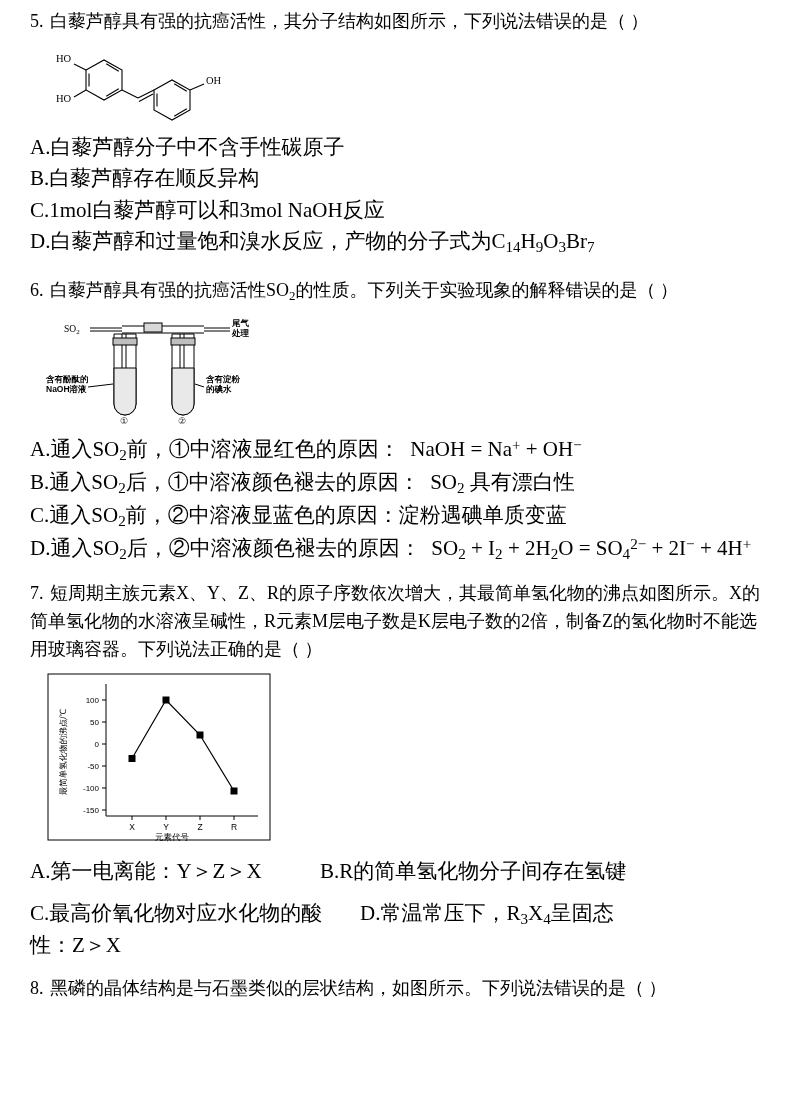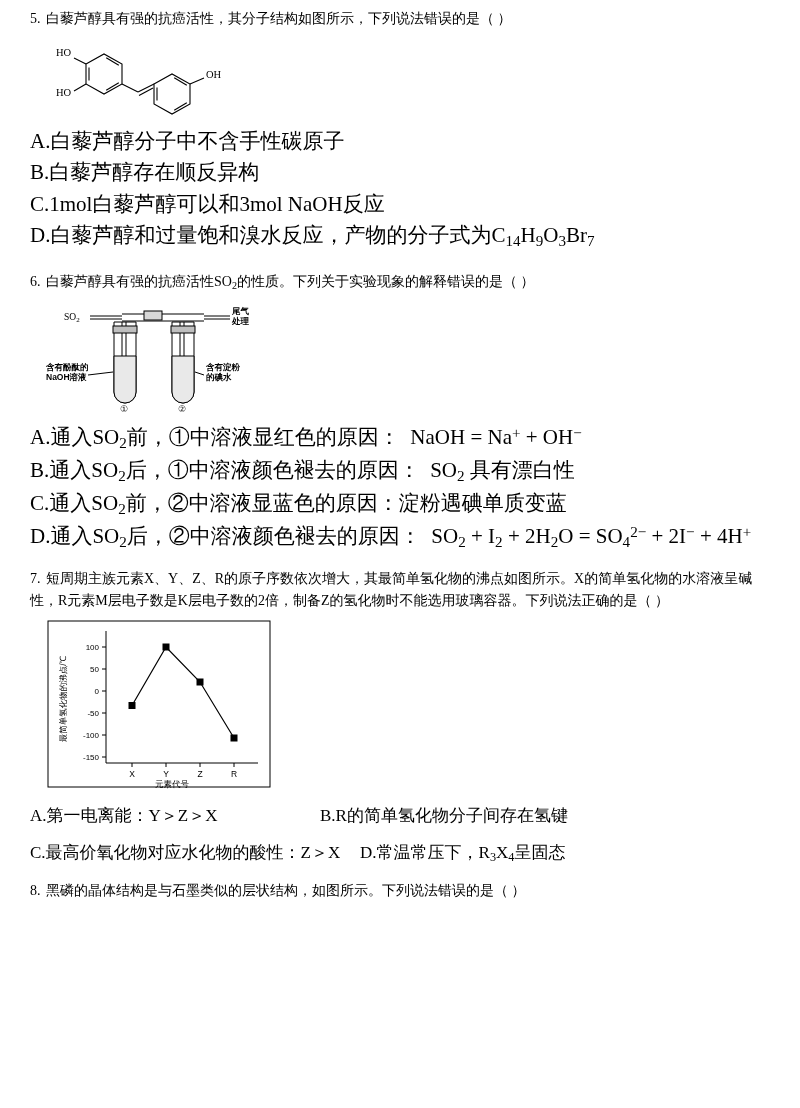--- a/index.html
+++ b/index.html
@@ -15,32 +15,32 @@
   }
   .page {
     position: absolute;
     left: 0; top: 0;
     width: 800px;
     height: 1108px;
     padding: 8px 30px 0 30px;
   }
   .q-block { margin-bottom: 4px; }
   .q-stem {
-    font-size: 14px;
+    font-size: 18px;
     line-height: 1.55;
     text-indent: 0;
   }
   .q-num { margin-right: 2px; }
   .opt {
     font-size: 21px;
     line-height: 1.5;
   }
   .opt-row {
     display: flex;
-    font-size: 17px;
+    font-size: 21px;
     line-height: 1.5;
     margin-top: 11px;
   }
   .opt-row .cell-a { width: 290px; }
   .opt-row .cell-b { }
   sub { font-size: 0.72em; vertical-align: -0.28em; text-align: center; }
   sup { font-size: 0.72em; vertical-align: 0.42em; }
   .mathy { font-family: "Liberation Serif", serif; }
   .fig { margin: 6px 0 2px 0; }
   .fig-resv { margin-left: 12px; }

